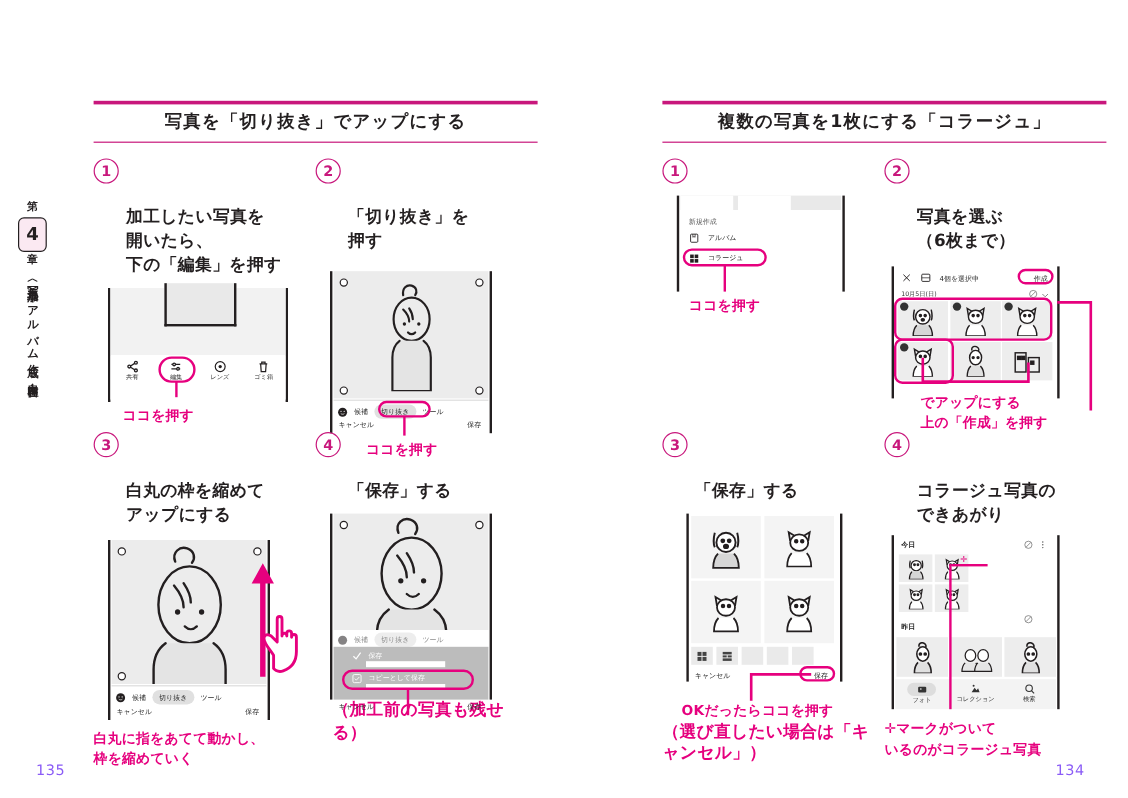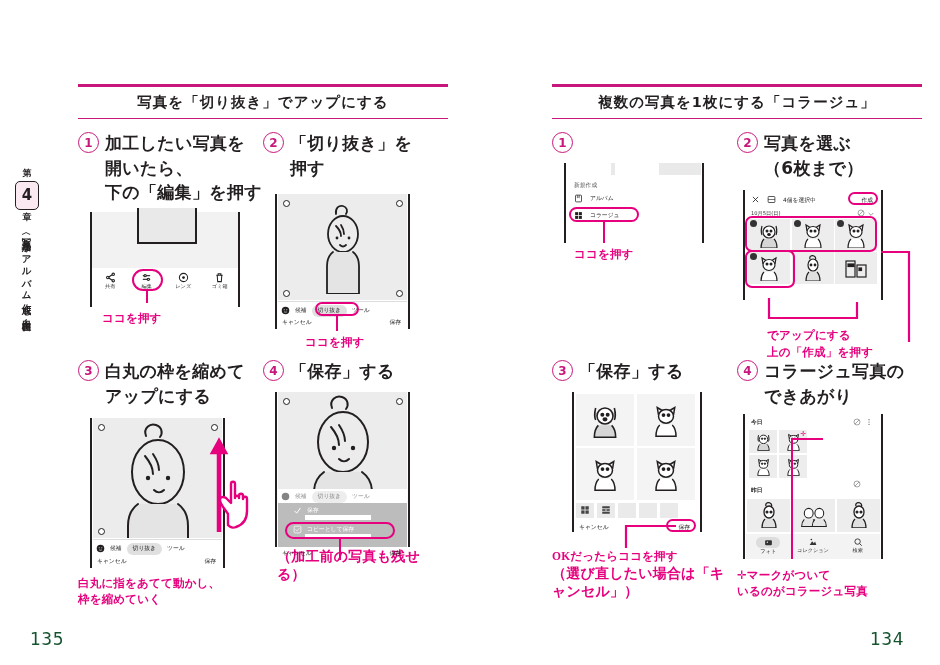--- a/index.html
+++ b/index.html
@@ -27,37 +27,37 @@
   .sect-title{text-align:center;font-size:14.5px;font-weight:700;letter-spacing:1px;
               padding:7px 0 7px;line-height:1.2;}
 
   .grid{display:flex;flex-wrap:wrap;margin-top:12px;}
   .cell{width:50%;box-sizing:border-box;position:relative;}
 
   .step-head{display:flex;align-items:flex-start;gap:6px;}
   .num{flex:0 0 auto;width:19px;height:19px;border:1.5px solid #c8177c;border-radius:50%;
        color:#c8177c;font-size:12px;font-weight:700;display:flex;align-items:center;
        justify-content:center;margin-top:1px;line-height:1;}
-  .step-text{font-size:17px;font-weight:700;line-height:1.42;letter-spacing:.3px;}
+  .step-text{font-size:14px;font-weight:700;line-height:1.42;letter-spacing:.3px;margin-top:41px;}
 
   
   .phone{position:relative;margin-top:8px;background:#fff;}
   .pframe{border-left:2px solid #231f20;border-right:2px solid #231f20;box-sizing:border-box;}
   .cap{color:#e6007e;font-weight:700;font-size:11.5px;line-height:1.45;letter-spacing:.2px;}
   .cap.small{font-size:14px;line-height:1.3;}
 
   .hl-oval{position:absolute;border:2px solid #e6007e;border-radius:999px;box-sizing:border-box;}
   .hl-rect{position:absolute;border:2px solid #e6007e;border-radius:7px;box-sizing:border-box;}
   .leader{position:absolute;background:#e6007e;}
   .tiny{font-size:5.2px;color:#333;letter-spacing:0;}
   .tiny2{font-size:5.8px;color:#222;}
 
   .thumb{background:#ededed;display:flex;align-items:center;justify-content:center;}
 
-  .pgnum{position:absolute;bottom:16px;font-size:17px;color:#14532d;letter-spacing:.5px;}
+  .pgnum{position:absolute;bottom:16px;font-size:12px;color:#8b5cf6;letter-spacing:.5px;}
   .pgL{left:30px;}
   .pgR{right:36px;}
 
   svg{display:block;}
 </style>
 </head>
 <body>
 
 <div class="page">
 
@@ -533,21 +533,21 @@
             <div style="width:18px;height:15px;background:#eaeaea;"></div>
             <div style="width:18px;height:15px;background:#eaeaea;"></div>
           </div>
           <div class="tiny2" style="position:absolute;left:7px;top:131px;">キャンセル</div>
           <div class="tiny2" style="position:absolute;right:12px;top:131px;">保存</div>
           <div class="hl-oval" style="right:6px;top:127px;width:30px;height:13px;"></div>
           <svg style="position:absolute;left:52px;top:126px;" width="62" height="34" viewBox="0 0 62 34">
             <path d="M2 30 V8 H52" stroke="#e6007e" stroke-width="2.2" fill="none"></path>
             </svg>
         </div>
-        <div class="cap" style="margin-left:0;margin-top:16px;font-family:Liberation Serif, serif;">OKだったらココを押す</div>
+        <div class="cap" style="margin-left:16px;margin-top:16px;">OKだったらココを押す</div>
         <div class="cap small" style="margin-left:0;">（選び直したい場合は「キャンセル」）</div>
       </div>
 
       <div class="cell" style="height:240px;">
         <div class="step-head">
           <div class="num">4</div>
           <div class="step-text" style="white-space:pre-line">コラージュ写真の
 できあがり</div>
         </div>
         <div class="phone" style="margin-left:6px;width:140px;height:145px;position:relative;margin-top:6px;">

